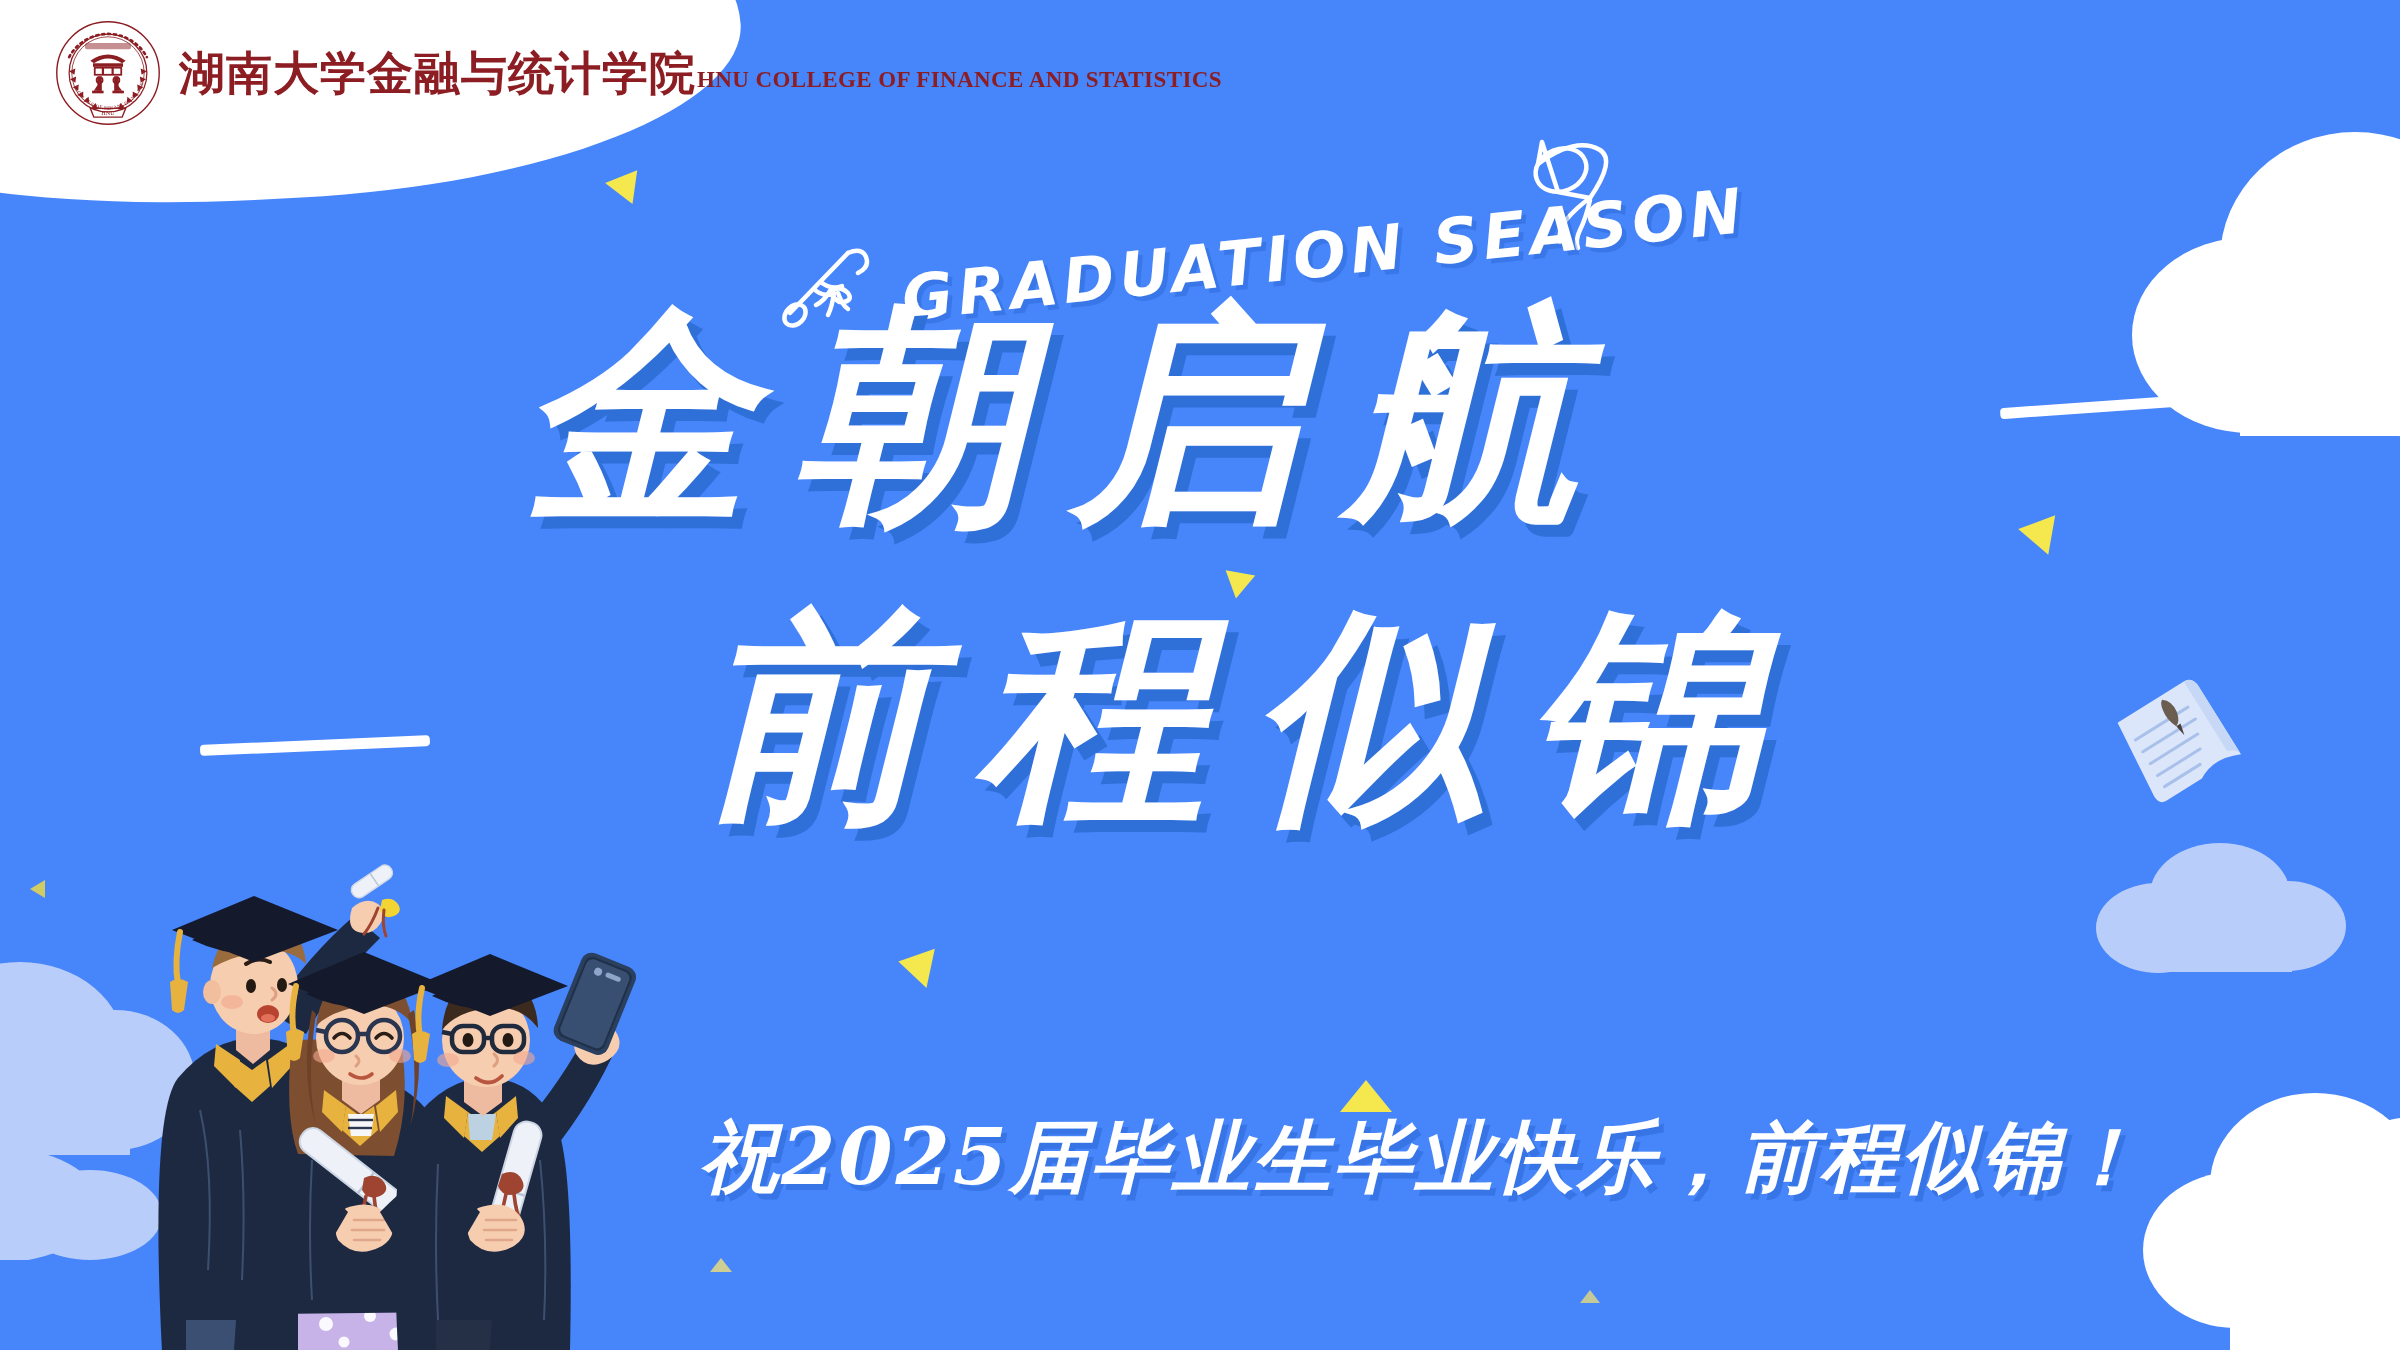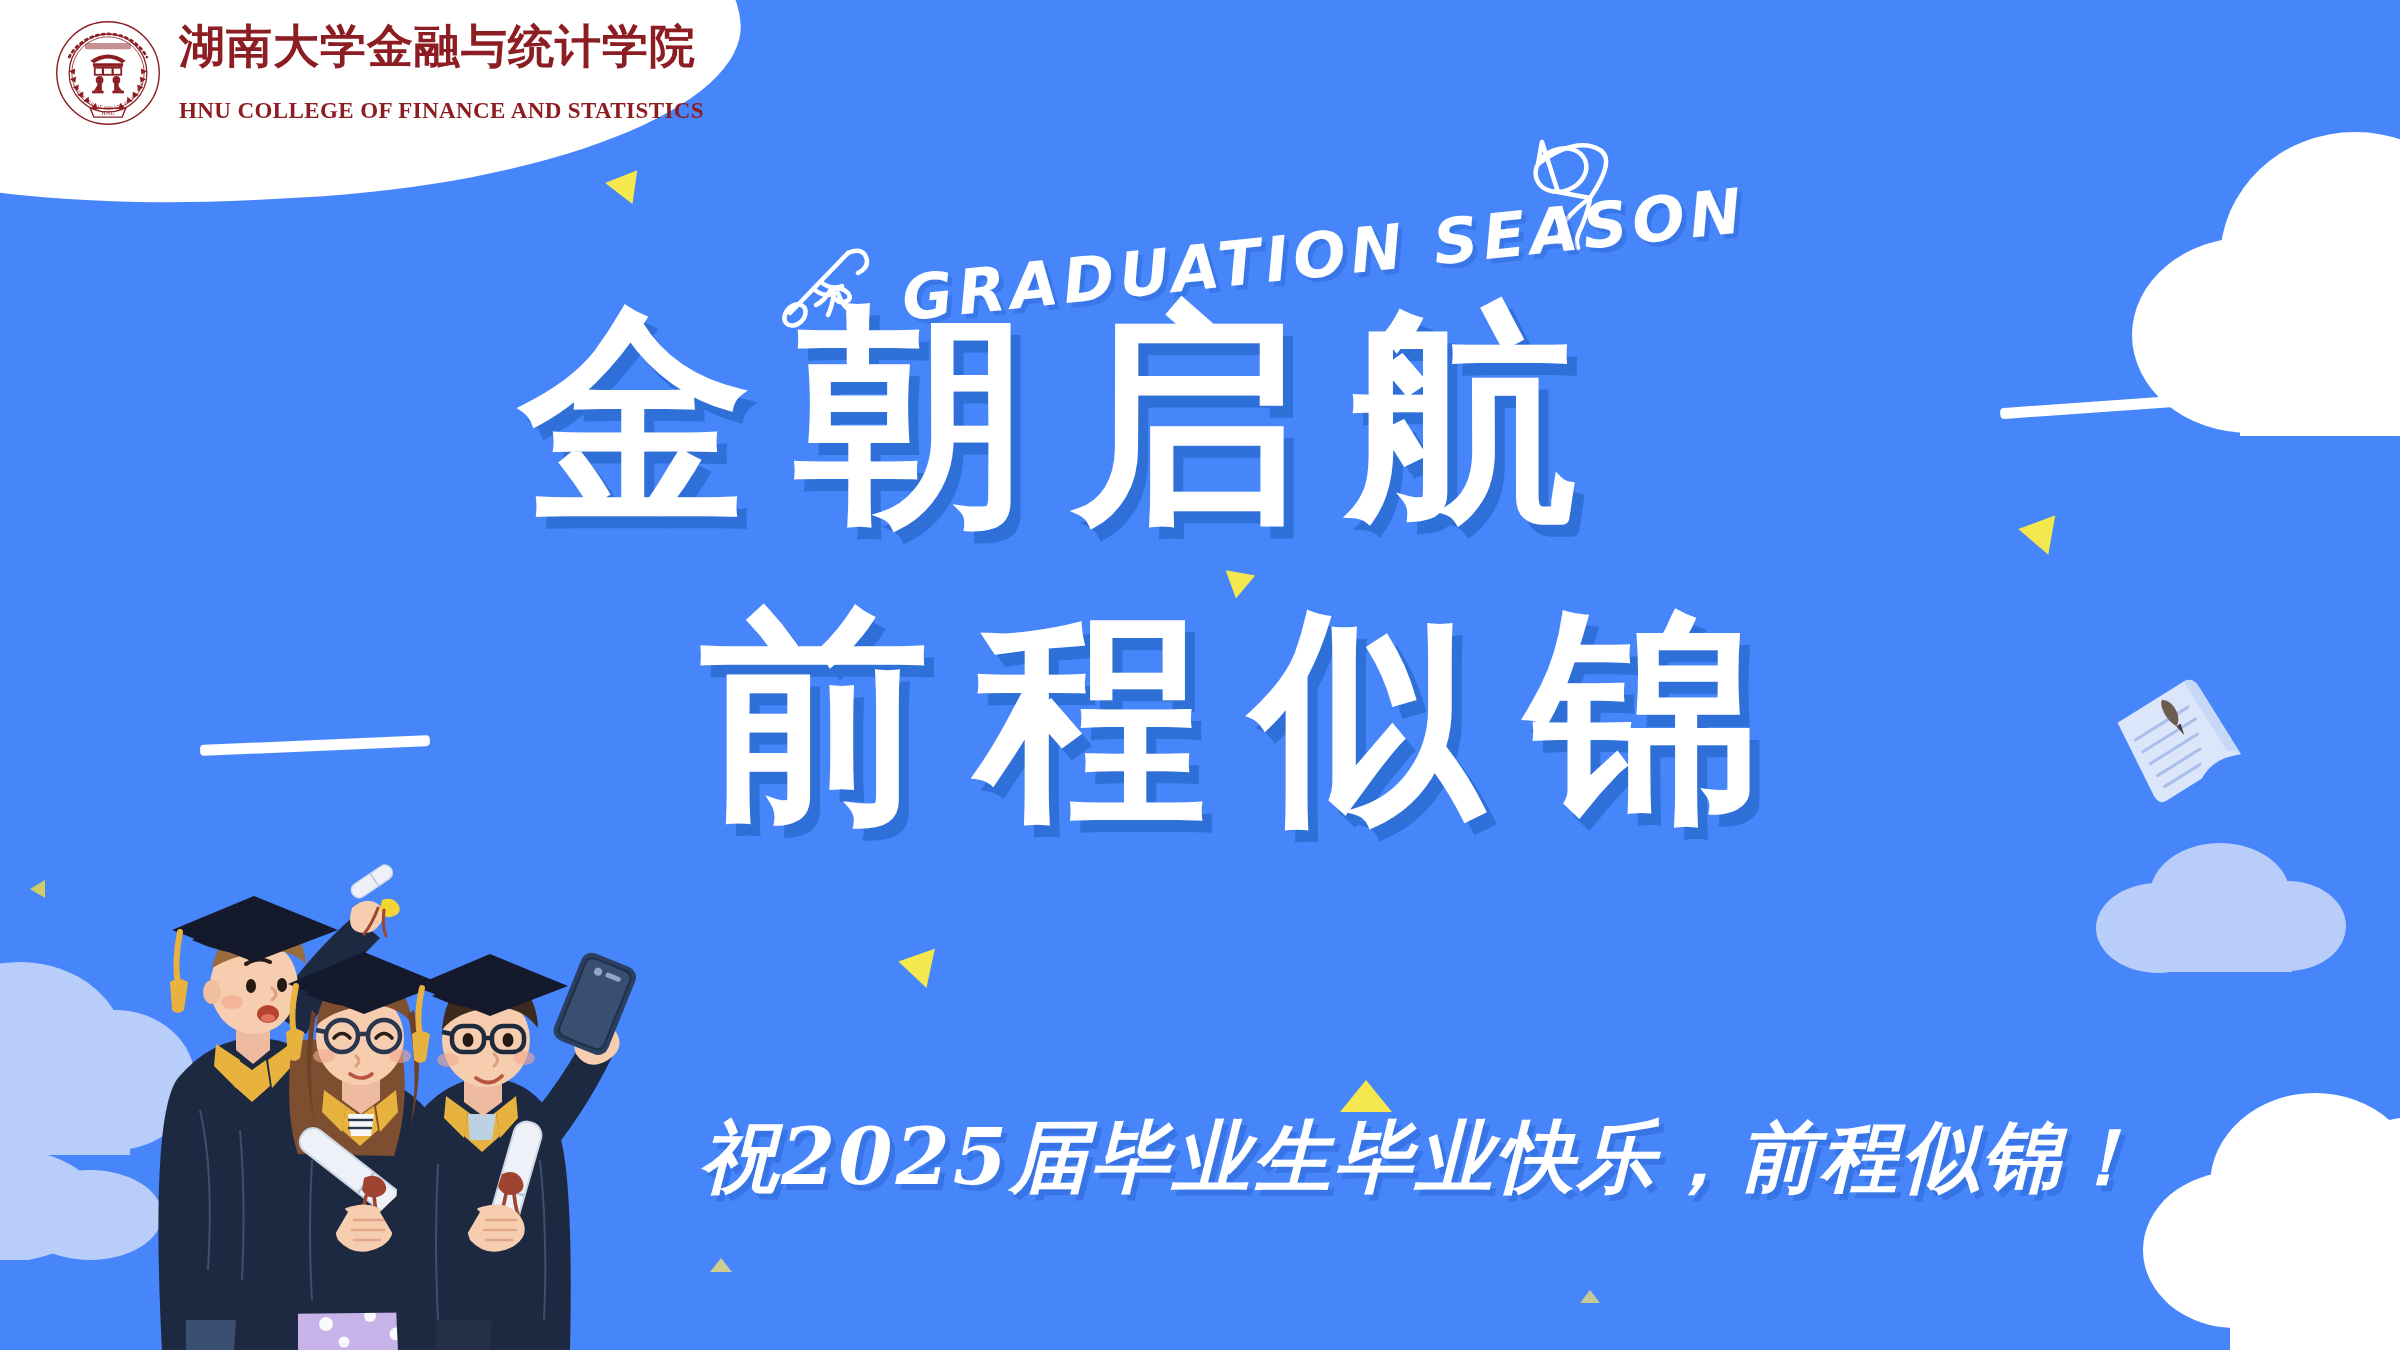--- a/index.html
+++ b/index.html
@@ -70,20 +70,21 @@
     font-family: "DejaVu Sans", sans-serif;
   }
 
   .headline {
     position: absolute;
     color: #ffffff;
     white-space: nowrap;
     font-weight: 700;
     font-family: "DejaVu Serif", serif;
     text-shadow: 10px 12px 0 #2f6fd8;
+    font-style: italic;
   }
   .headline-1 {
     left: 520px;
     top: 300px;
     font-size: 230px;
     letter-spacing: 46px;
     line-height: 1;
   }
   .headline-2 {
     left: 700px;
@@ -112,21 +113,21 @@
   .logo-wrap {
     position: absolute;
     left: 55px;
     top: 20px;
     display: flex;
     align-items: center;
     gap: 18px;
     z-index: 6;
   }
   .logo-seal { width: 106px; height: 106px; flex: 0 0 auto; }
-  .logo-text-block { display: flex; flex-direction: column; gap: 10px; }
+  .logo-text-block { display: flex; flex-direction: row; gap: 1px; }
   .logo-cn {
     font-size: 46px;
     font-weight: 700;
     color: #8c1d22;
     letter-spacing: 1px;
     font-family: "DejaVu Serif", serif;
     white-space: nowrap;
     line-height: 1.05;
   }
   .logo-en {

